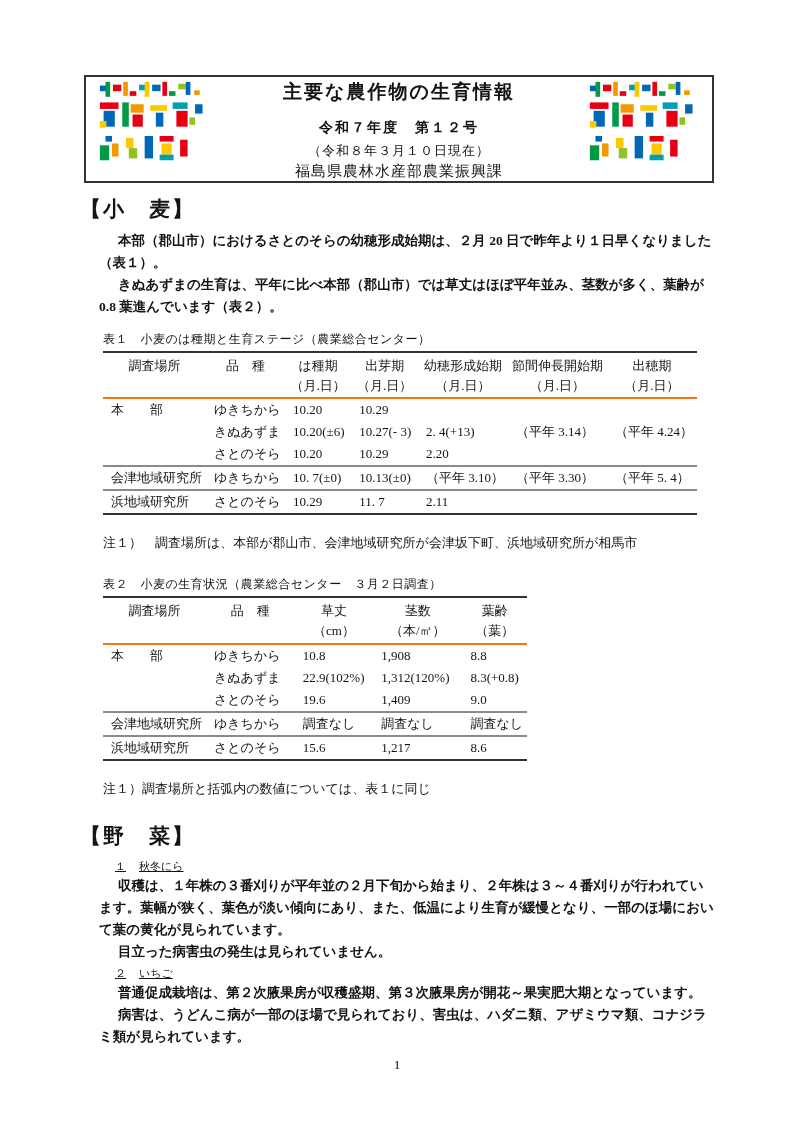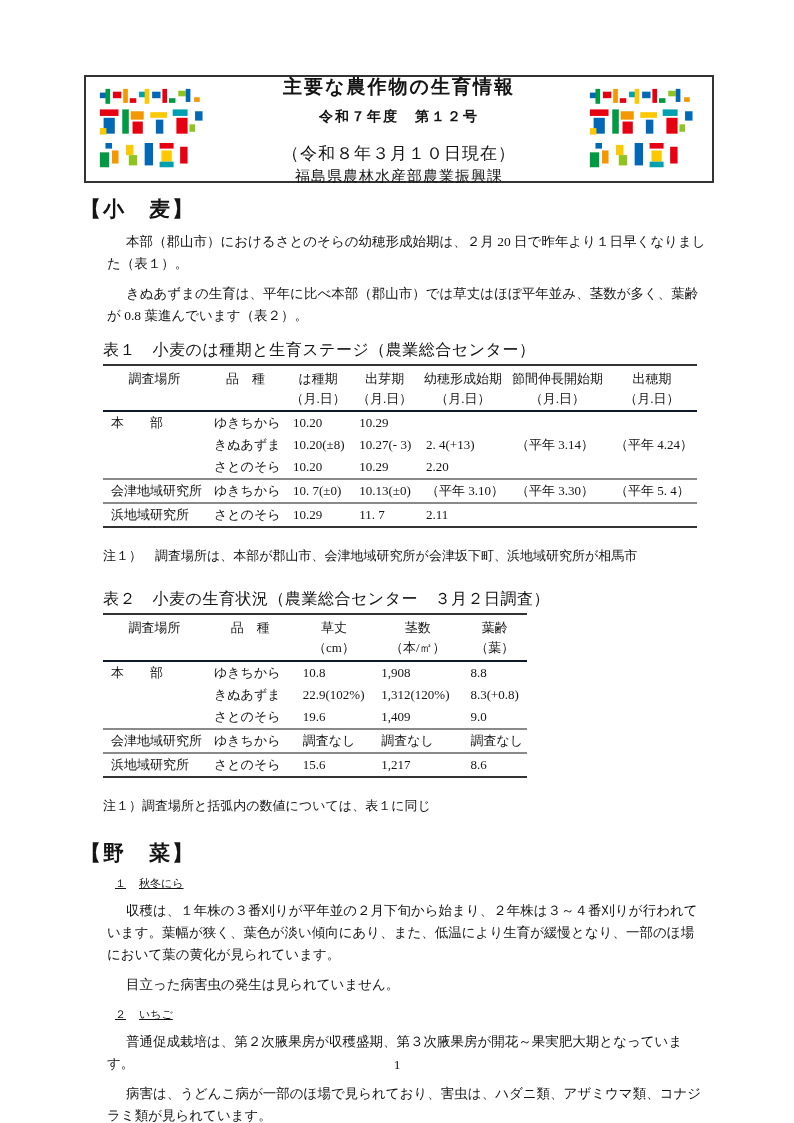--- a/index.html
+++ b/index.html
@@ -6,47 +6,47 @@
   html, body { margin: 0; padding: 0; background: #ffffff; }
   .page {
     width: 794px; height: 1123px; position: relative; background: #fff;
     padding: 75px 80px 0 84px;
     font-family: "Liberation Serif", "DejaVu Serif", serif;
     color: #141414;
   }
   
   .header-box {
     border: 2px solid #333; height: 108px;
-    display: flex; align-items: center; padding: 0 8px;
+    display: flex; padding: 0 8px;
   }
   .logo { width: 120px; height: 90px; flex: 0 0 auto; display: flex; align-items: center; justify-content: center; }
   .logo svg { width: 112px; height: 84px; }
   .header-center { flex: 1; text-align: center; padding-top: 2px; }
   .hd-title  { font-family: "Liberation Sans", "DejaVu Sans", sans-serif; font-weight: 700; font-size: 19px; letter-spacing: 2px; }
-  .hd-issue  { font-family: "Liberation Sans", "DejaVu Sans", sans-serif; font-weight: 700; font-size: 14px; margin-top: 8px; letter-spacing: 2px; }
-  .hd-date   { font-size: 17px; margin-top: 16px; letter-spacing: 1px; }
+  .hd-issue  { font-family: "Liberation Sans", "DejaVu Sans", sans-serif; font-weight: 700; font-size: 14px; margin-top: 14px; letter-spacing: 2px; }
+  .hd-date   { font-size: 13px; margin-top: 5px; letter-spacing: 1px; }
   .hd-office { font-size: 15px; margin-top: 2px; letter-spacing: 1px; }
   
   .sec-heading {
     font-family: "Liberation Sans", "DejaVu Sans", sans-serif;
     font-weight: 700; font-size: 21px; letter-spacing: 2px;
     margin: 12px 0 7px -4px;
   }
   
   .body-block { margin-left: 15px; font-size: 13.5px; line-height: 1.64; }
-  .body-block p { margin: 8px; text-indent: 1.4em; }
+  .body-block p { margin: 0; text-indent: 1.4em; font-weight: bold; }
   
   .tbl-wrap { margin-left: 19px; margin-top: 12px; }
   .tbl-wrap.second { margin-top: 22px; }
-  .tbl-title { font-size: 16px; margin-bottom: 3px; letter-spacing: 0.5px; }
+  .tbl-title { font-size: 12px; margin-bottom: 3px; letter-spacing: 0.5px; }
   table { border-collapse: collapse; table-layout: auto; }
   #t1 { width: 594px; }
   #t2 { width: 424px; }
   th, td { font-weight: normal; padding: 1px 4px; white-space: nowrap; font-size: 13px; line-height: 1.55; }
-  thead tr { border-top: 2px solid #333; border-bottom: 2px solid #0f172a; }
+  thead tr { border-top: 2px solid #333; border-bottom: 2px solid #f97316; }
   thead th { text-align: center; vertical-align: top; padding-top: 3px; }
   thead th .h2 { min-height: 18px; }
   tbody td { text-align: left; padding-left: 8px; }
   tbody tr.grp { border-top: 2px solid #8a8a8a; }
   tbody tr.last { border-bottom: 2px solid #333; margin-top: 42px; }
   
   .notes { margin-left: 19px; font-size: 13px; line-height: 1.6; margin-top: 18px; }
   .notes div { margin: 0; }
   .note-hang { padding-left: 3em; text-indent: -3em; }
   
@@ -203,21 +203,21 @@
           <td>ゆきちから</td>
           <td>10.20</td>
           <td>10.29</td>
           <td></td>
           <td></td>
           <td></td>
         </tr>
         <tr>
           <td class="place"></td>
           <td>きぬあずま</td>
-          <td>10.20(±8)</td>
+          <td>10.20(±6)</td>
           <td>10.27(- 3)</td>
           <td>2. 4(+13)</td>
           <td>（平年 3.14）</td>
           <td>（平年 4.24）</td>
         </tr>
         <tr>
           <td class="place"></td>
           <td>さとのそら</td>
           <td>10.20</td>
           <td>10.29</td>

